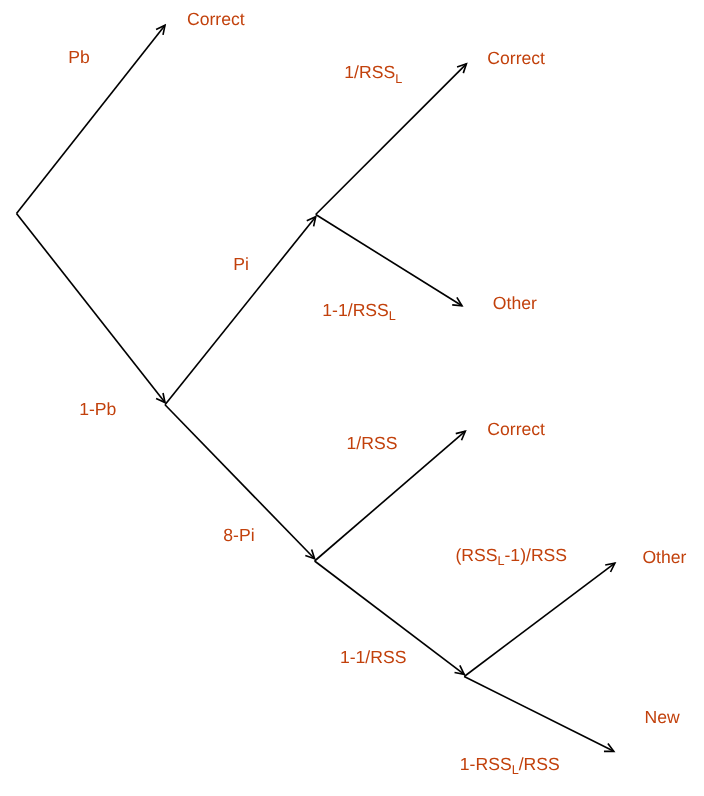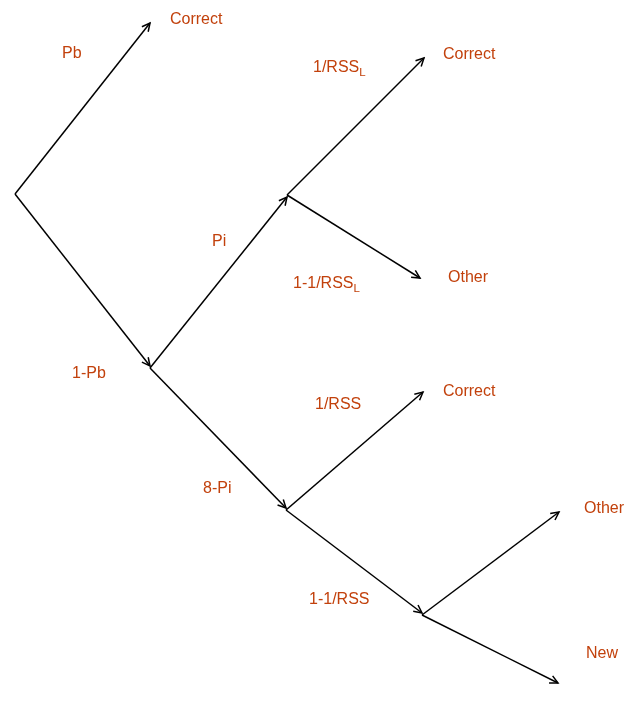--- a/index.html
+++ b/index.html
@@ -60,21 +60,23 @@
   <div class="lbl" style="left:313px; top:58px;"><span>1/RSS</span><span class="sub">L</span></div>
 
   <div class="lbl" style="left:293px; top:274px;"><span>1-1/RSS</span><span class="sub">L</span></div>
 
   <div class="lbl" style="left:203px; top:479px;">8-Pi</div>
 
   <div class="lbl" style="left:315px; top:395px;">1/RSS</div>
 
   <div class="lbl" style="left:309px; top:590px;">1-1/RSS</div>
 
+  <div class="lbl" style="left:414px; top:497px;"><span>(RSS</span><span class="sub">L</span><span>-1)/RSS</span></div>
 
+  <div class="lbl" style="left:418px; top:687px;"><span>1-RSS</span><span class="sub">L</span><span>/RSS</span></div>
 
   <div class="lbl" style="left:170px; top:10px;">Correct</div>
 
   <div class="lbl" style="left:443px; top:45px;">Correct</div>
 
   <div class="lbl" style="left:448px; top:268px;">Other</div>
 
   <div class="lbl" style="left:443px; top:382px;">Correct</div>
 
   <div class="lbl" style="left:584px; top:499px;">Other</div>

